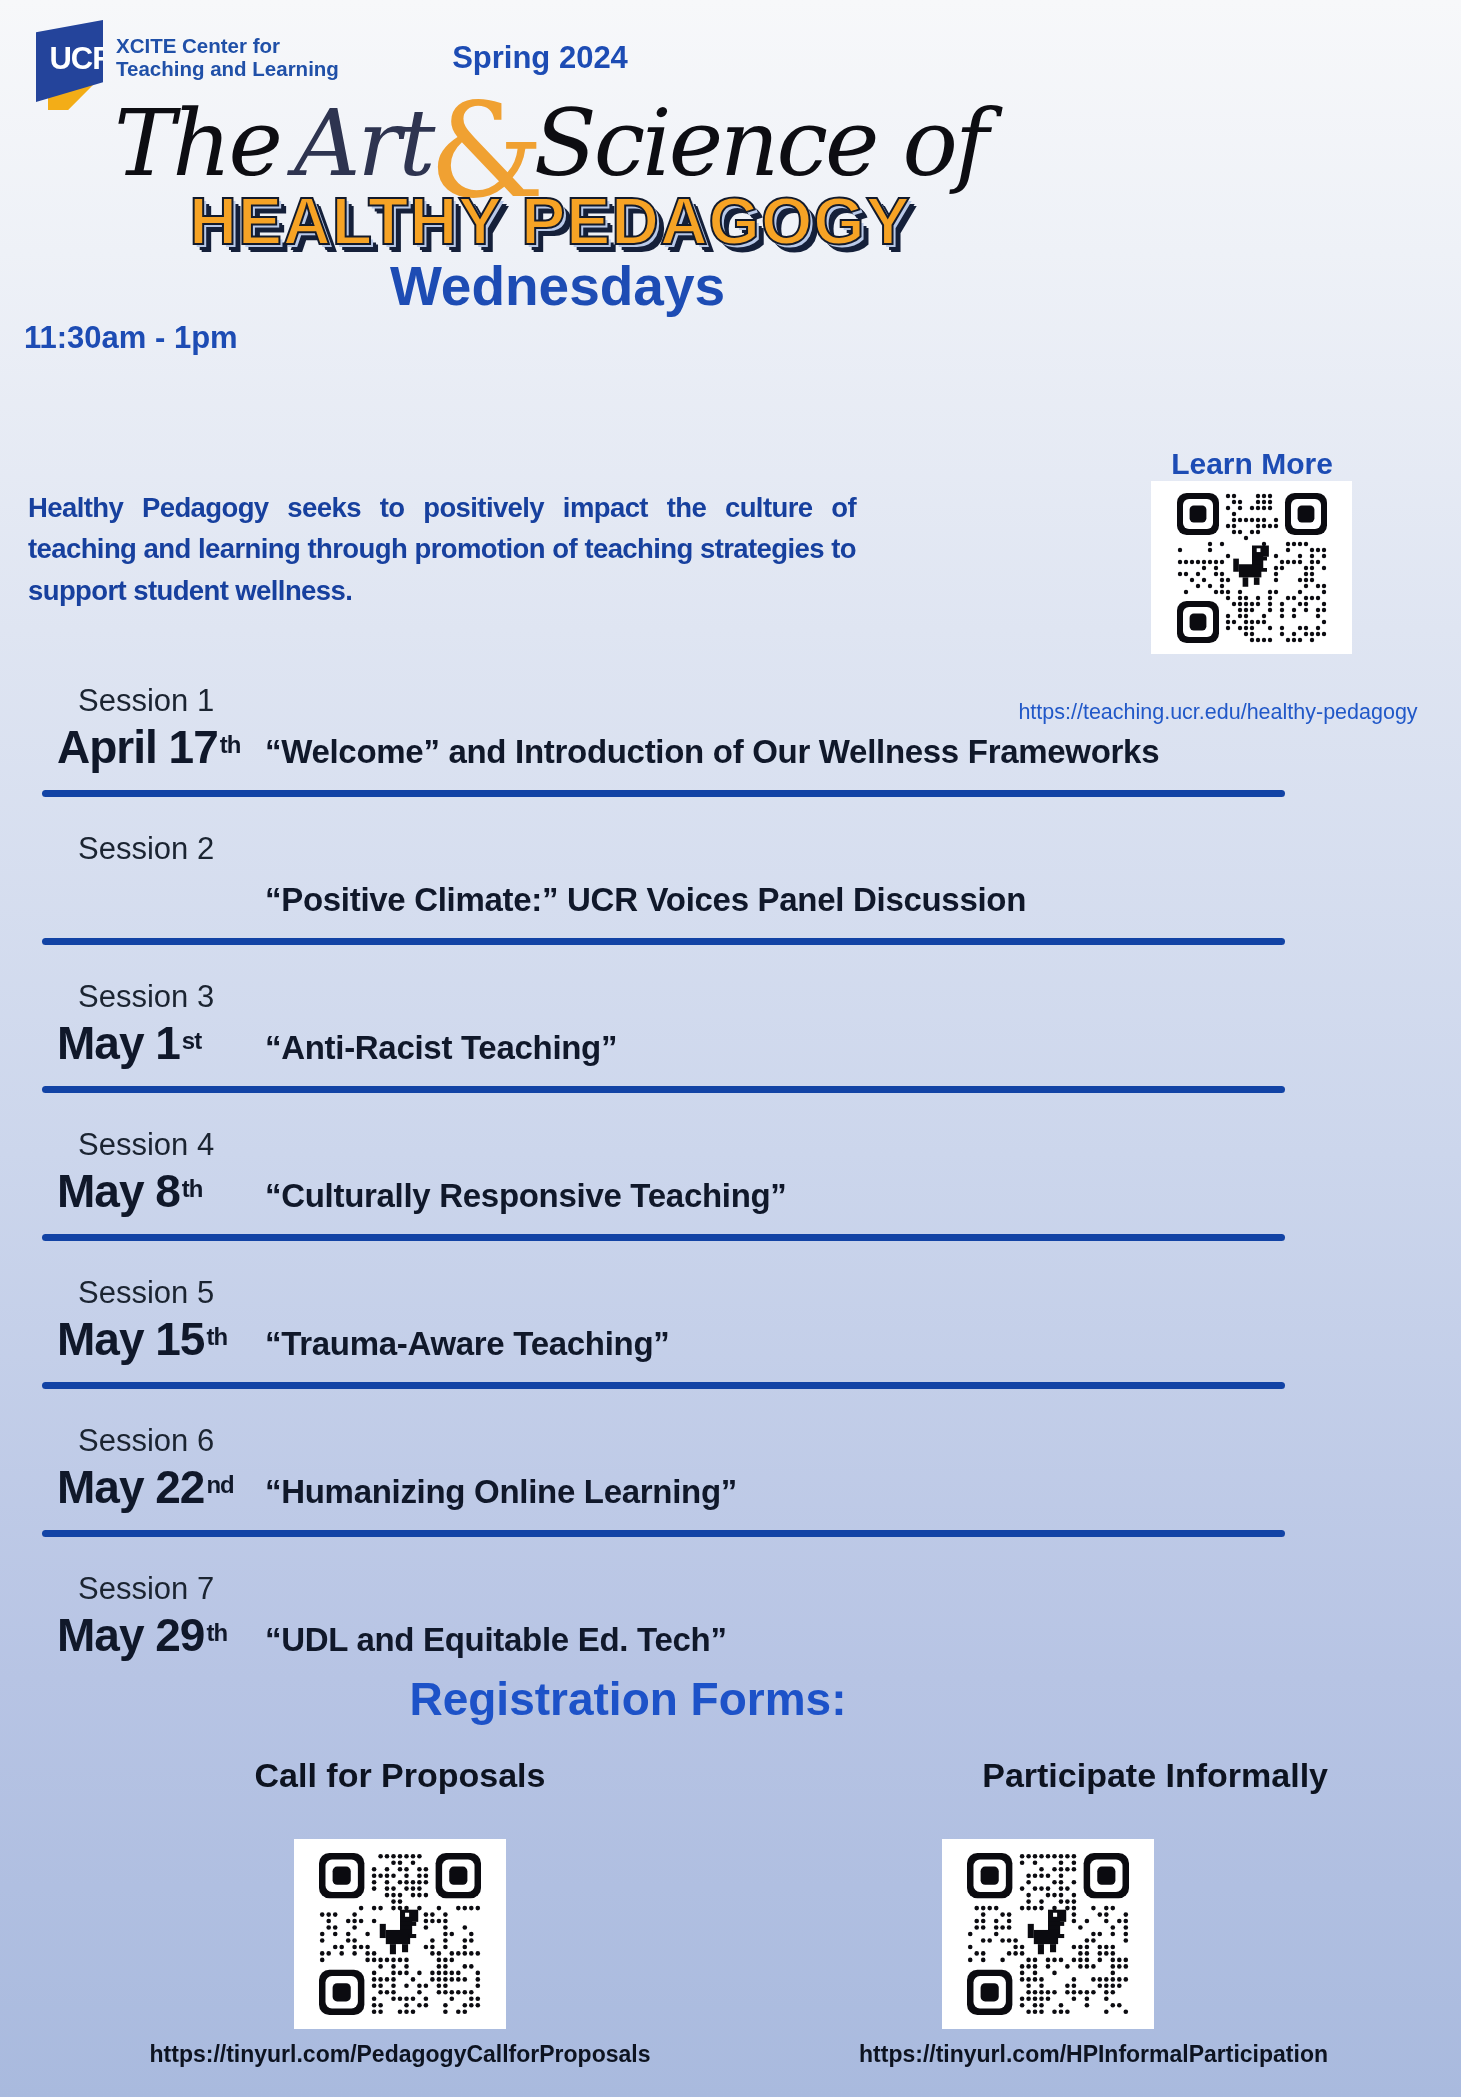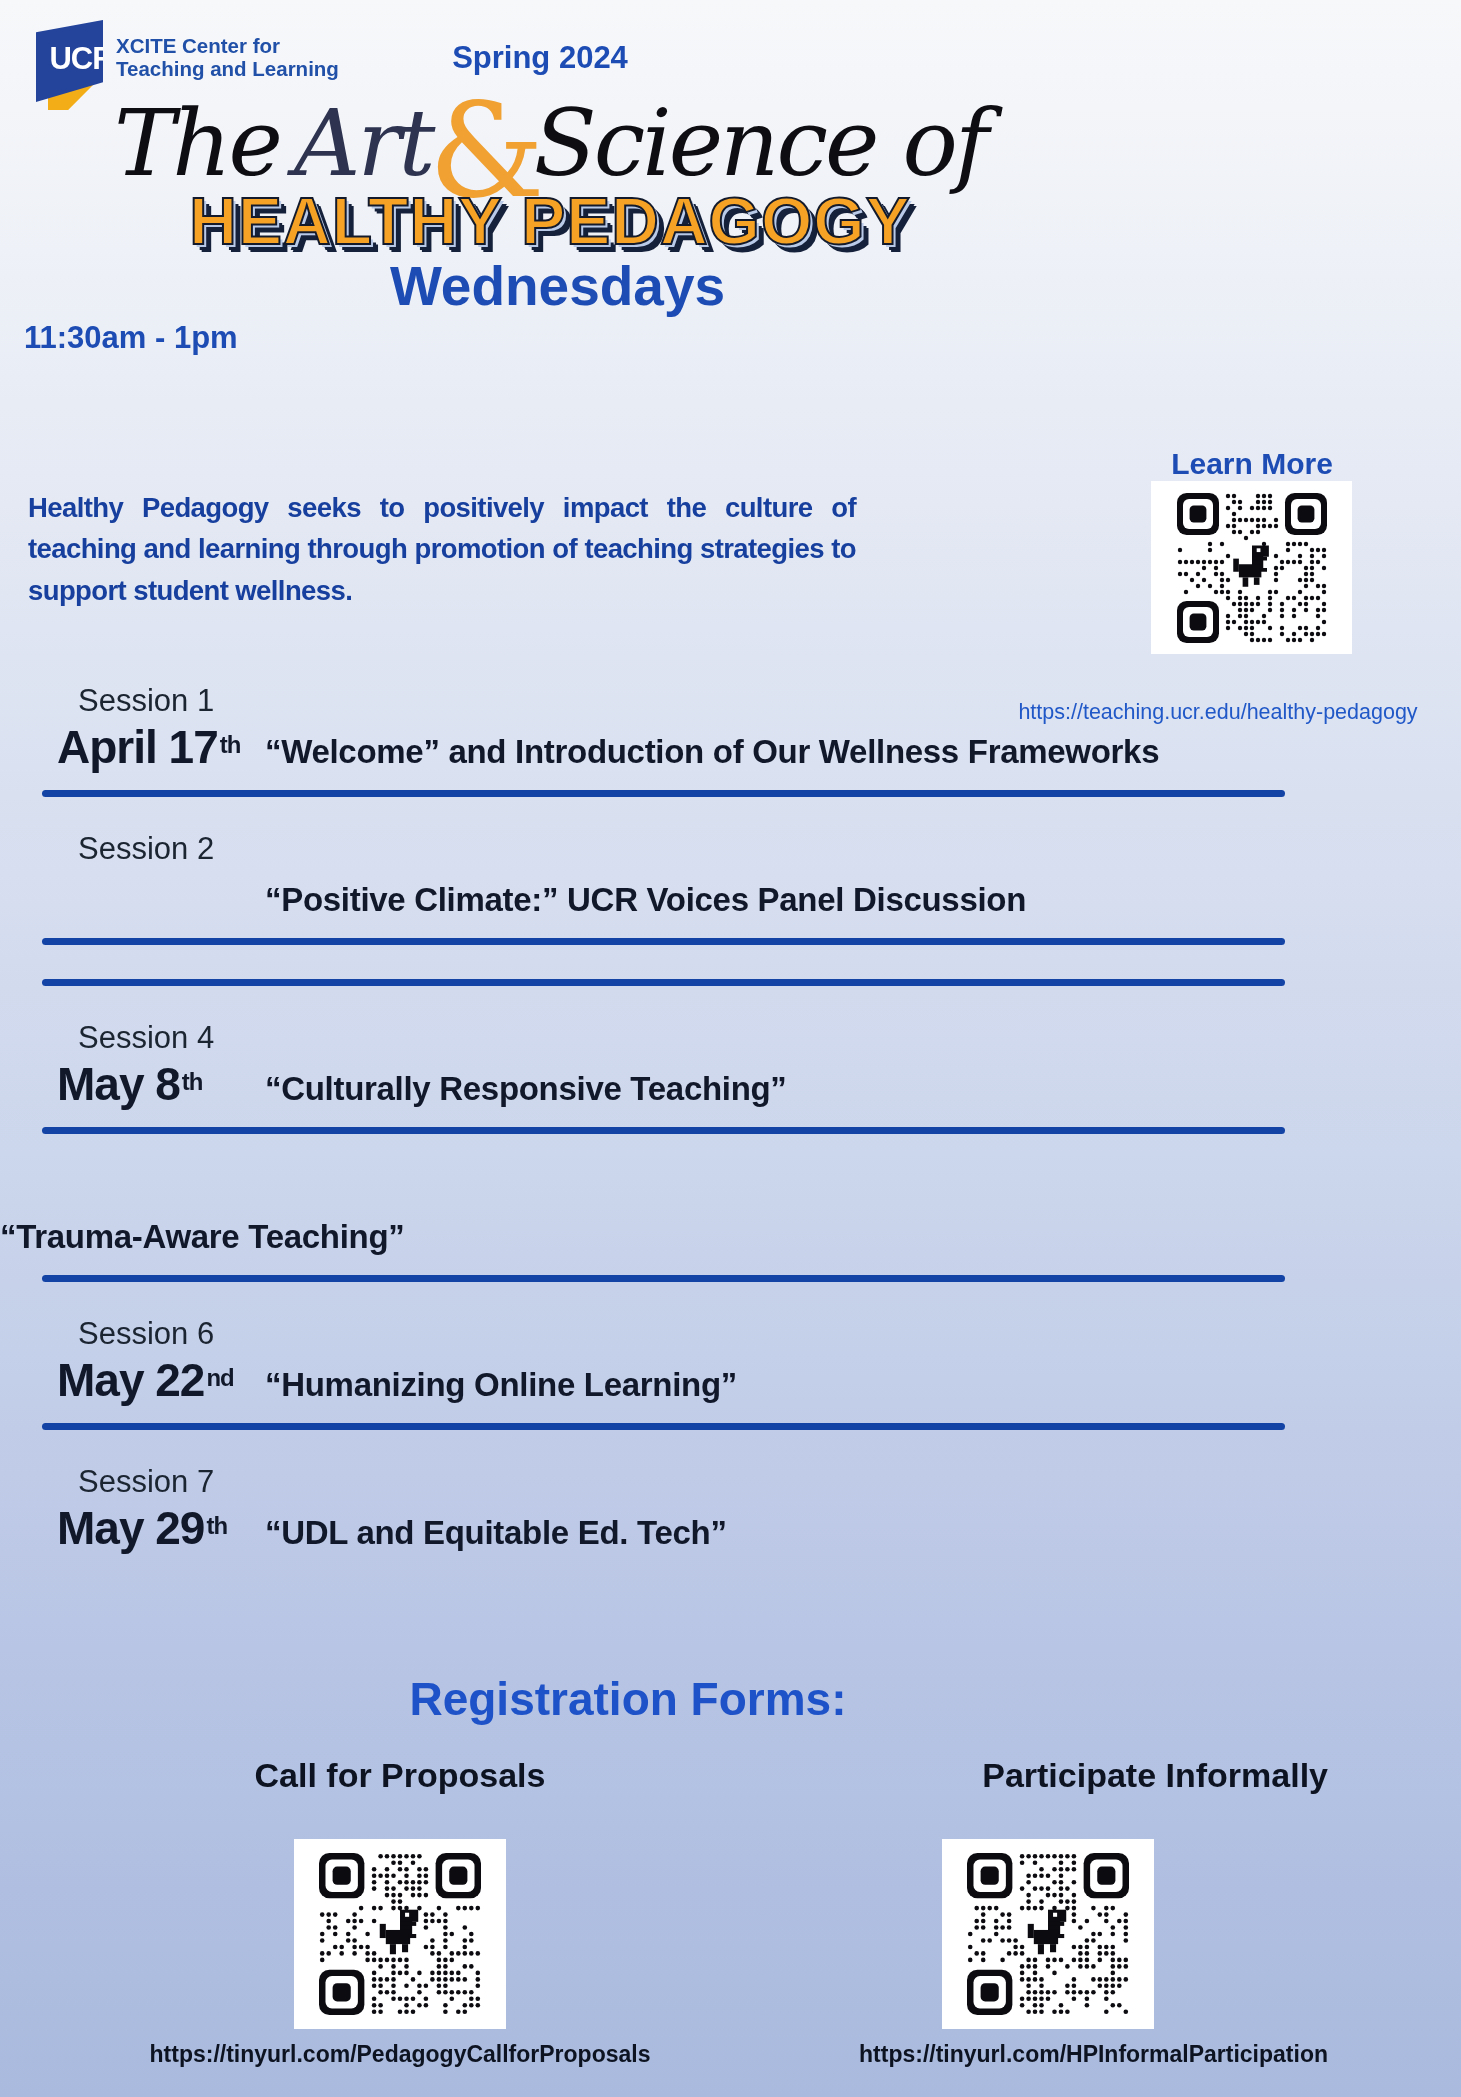--- a/index.html
+++ b/index.html
@@ -303,32 +303,43 @@
     <div class="sdivider"></div>
 
     <div class="srow">
       <div class="scol">
         <div class="slabel">Session 2</div>
       </div>
       <div class="stitle">“Positive Climate:” UCR Voices Panel Discussion</div>
     </div>
     <div class="sdivider"></div>
 
+    <div class="srow">
+      <div class="scol">
+        <div class="slabel">Session 3</div>
+        <div class="sdate"><span>May 1</span><span class="ord">st</span></div>
+      </div>
+      <div class="stitle">“Anti-Racist Teaching”</div>
+    </div>
     <div class="sdivider"></div>
 
     <div class="srow">
       <div class="scol">
         <div class="slabel">Session 4</div>
         <div class="sdate"><span>May 8</span><span class="ord">th</span></div>
       </div>
       <div class="stitle">“Culturally Responsive Teaching”</div>
     </div>
     <div class="sdivider"></div>
 
     <div class="srow">
+      <div class="scol">
+        <div class="slabel">Session 5</div>
+        <div class="sdate"><span>May 15</span><span class="ord">th</span></div>
+      </div>
       <div class="stitle">“Trauma-Aware Teaching”</div>
     </div>
     <div class="sdivider"></div>
 
     <div class="srow">
       <div class="scol">
         <div class="slabel">Session 6</div>
         <div class="sdate"><span>May 22</span><span class="ord">nd</span></div>
       </div>
       <div class="stitle">“Humanizing Online Learning”</div>

